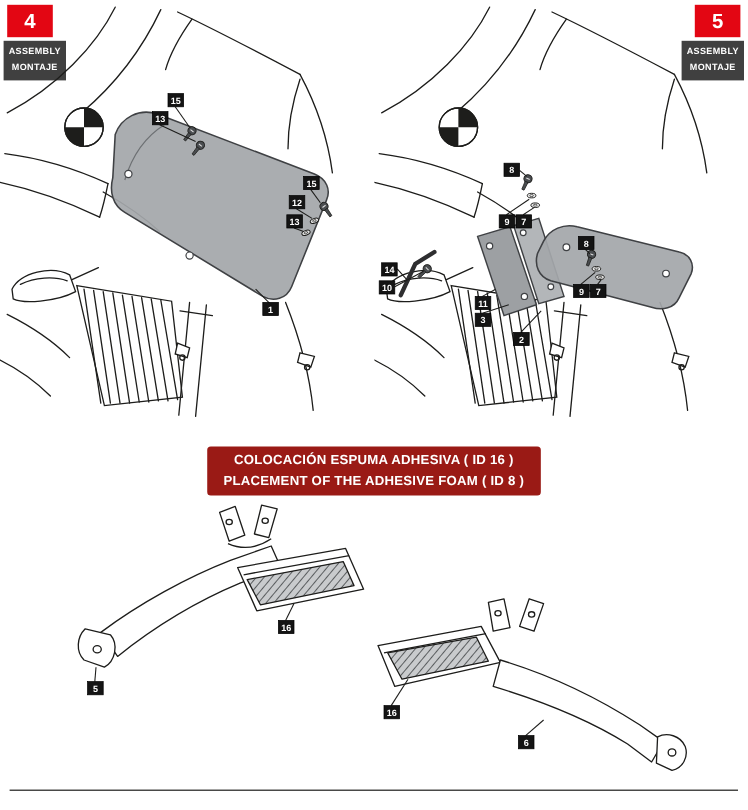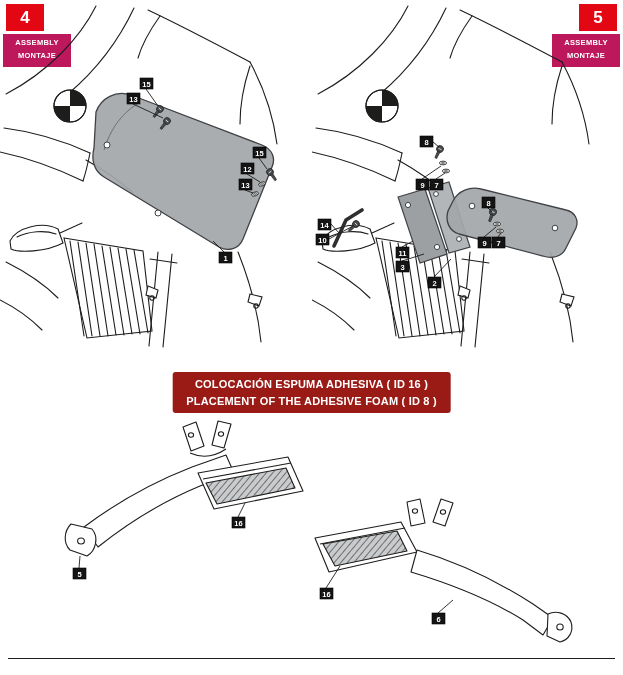--- a/index.html
+++ b/index.html
@@ -9,21 +9,21 @@
     font-family: "Liberation Sans", sans-serif; overflow: hidden;
   }
   .step-badge {
     position: absolute; top: 4px; width: 38px; height: 27px; background: #e30613;
     color: #fff; display: flex; align-items: center; justify-content: center;
     font-size: 17px; font-weight: bold;
   }
   #badge-4 { left: 6px; }
   #badge-5 { right: 6px; }
   .step-title {
-    position: absolute; top: 34px; width: 68px; background: #be185d; color: #fff;
+    position: absolute; top: 34px; width: 52px; background: #404040; color: #fff;
     text-align: center; font-size: 7.5px; font-weight: bold; letter-spacing: .3px;
     line-height: 1.7; padding: 3px 0 4px;
   }
   #title-4 { left: 3px; }
   #title-5 { right: 3px; }
   .panel-svg { position: absolute; top: 0; }
   #svg-step4 { left: 0; }
   #svg-step5 { left: 312px; }
   .banner {
     position: absolute; top: 372px; left: 50%; transform: translateX(-50%);

